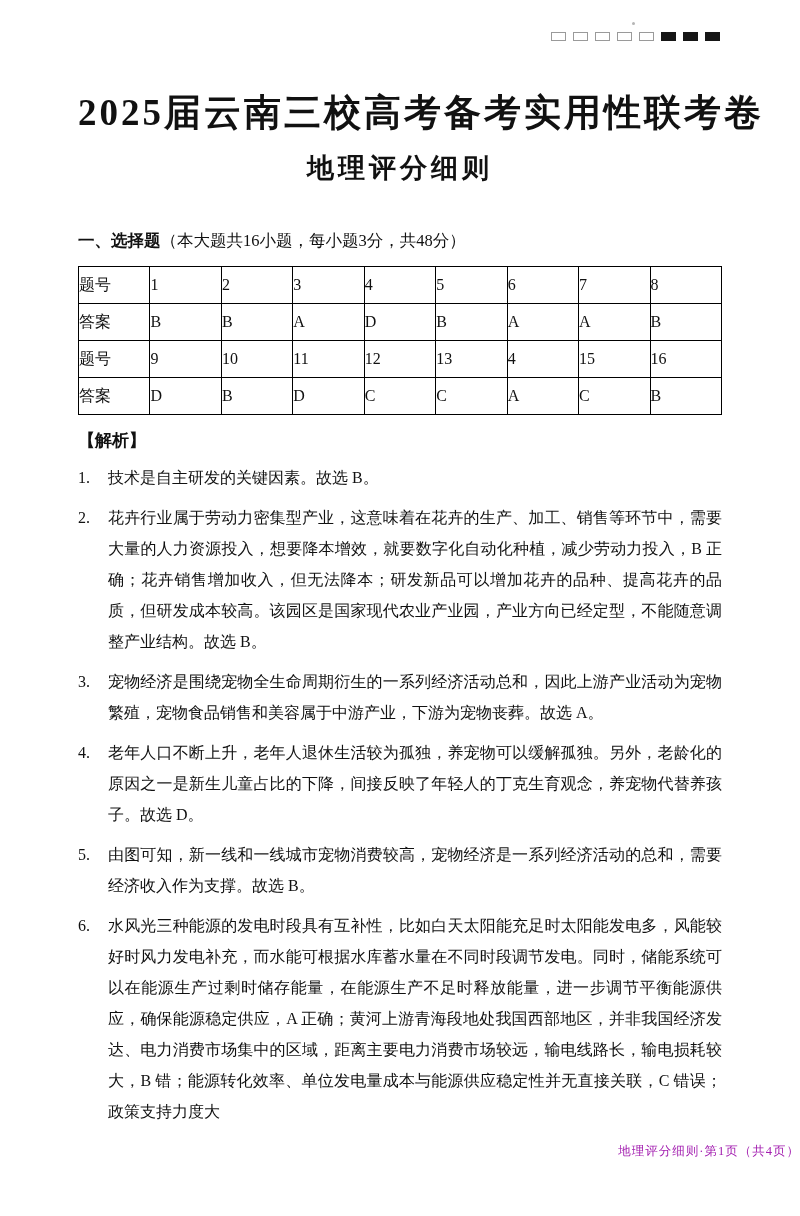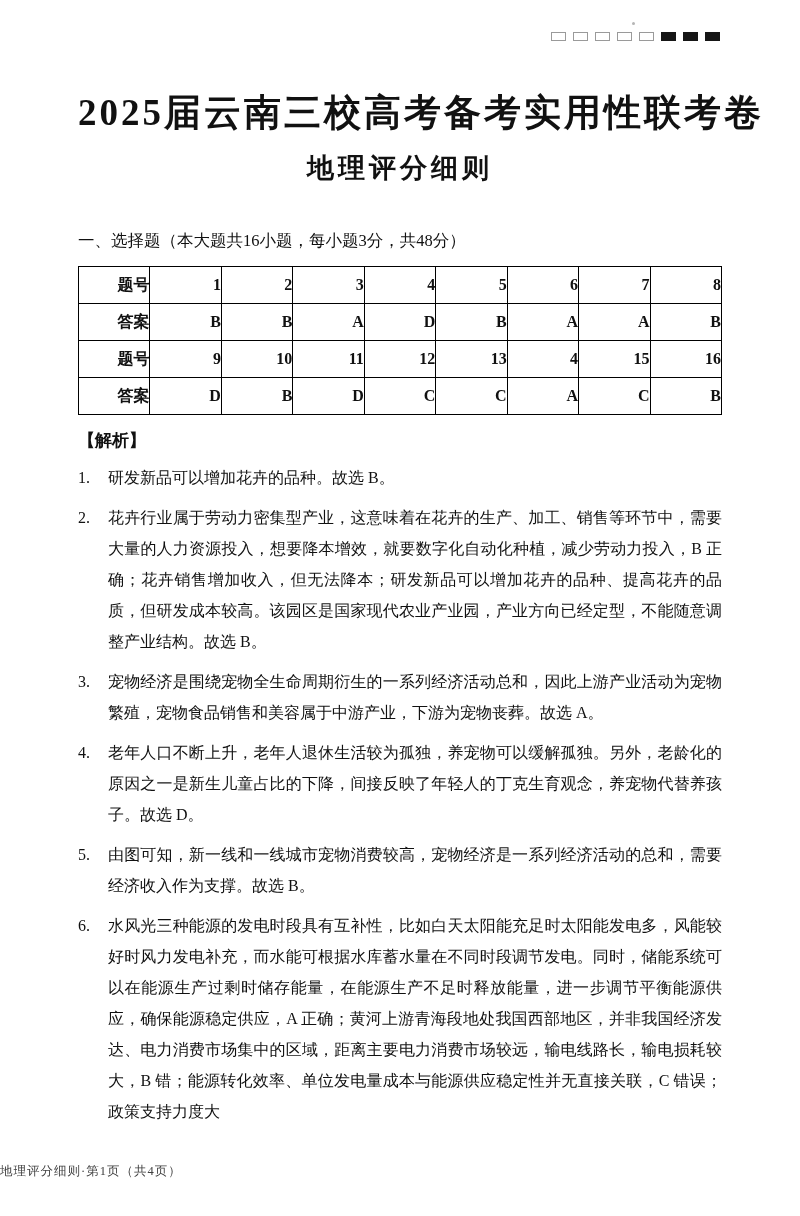--- a/index.html
+++ b/index.html
@@ -65,36 +65,35 @@
     text-align: center;
     font-size: 27px;
     font-weight: bold;
     letter-spacing: 4px;
   }
   
   .section-heading {
     margin-top: 44px;
     font-size: 16.5px;
   }
-  .section-heading .bold { font-weight: normal; }
+  .section-heading .bold { font-weight: bold; }
   
   table.answer-table {
     width: 100%;
     margin-top: 14px;
     border-collapse: collapse;
     table-layout: fixed;
   }
   table.answer-table td {
     border: 1px solid #000000;
     height: 36px;
-    text-align: right;
+    text-align: left;
     vertical-align: middle;
     font-size: 16px;
     padding: 0;
-    font-weight: bold;
   }
   
   .analysis-heading {
     margin-top: 14px;
     font-size: 17px;
     font-weight: bold;
   }
   .analysis-list {
     margin-top: 10px;
   }
@@ -108,26 +107,26 @@
     width: 30px;
     flex: none;
   }
   .item-text {
     flex: 1;
     text-align: justify;
   }
   
   .footer {
     position: absolute;
-    bottom: 36px;
+    bottom: 56px;
     left: 0;
     width: 100%;
-    text-align: left;
+    text-align: right;
     font-size: 12.5px;
-    color: #404040;
+    color: #a21caf;
     letter-spacing: 1px;
   }
 </style>
 </head>
 <body>
 
 <div class="page">
 
   <div class="reg-marks">
     <span class="reg-dot"></span>
@@ -195,21 +194,21 @@
           <td>B</td>
         </tr>
       </tbody>
   </table>
 
   <div class="analysis-heading">【解析】</div>
 
   <div class="analysis-list">
       <div class="analysis-item">
         <span class="item-num">1.</span>
-        <span class="item-text">研发新品可以增加花卉的品种。故选 B。</span>
+        <span class="item-text">技术是自主研发的关键因素。故选 B。</span>
       </div>
       <div class="analysis-item">
         <span class="item-num">2.</span>
         <span class="item-text">花卉行业属于劳动力密集型产业，这意味着在花卉的生产、加工、销售等环节中，需要大量的人力资源投入，想要降本增效，就要数字化自动化种植，减少劳动力投入，B 正确；花卉销售增加收入，但无法降本；研发新品可以增加花卉的品种、提高花卉的品质，但研发成本较高。该园区是国家现代农业产业园，产业方向已经定型，不能随意调整产业结构。故选 B。</span>
       </div>
       <div class="analysis-item">
         <span class="item-num">3.</span>
         <span class="item-text">宠物经济是围绕宠物全生命周期衍生的一系列经济活动总和，因此上游产业活动为宠物繁殖，宠物食品销售和美容属于中游产业，下游为宠物丧葬。故选 A。</span>
       </div>
       <div class="analysis-item">

